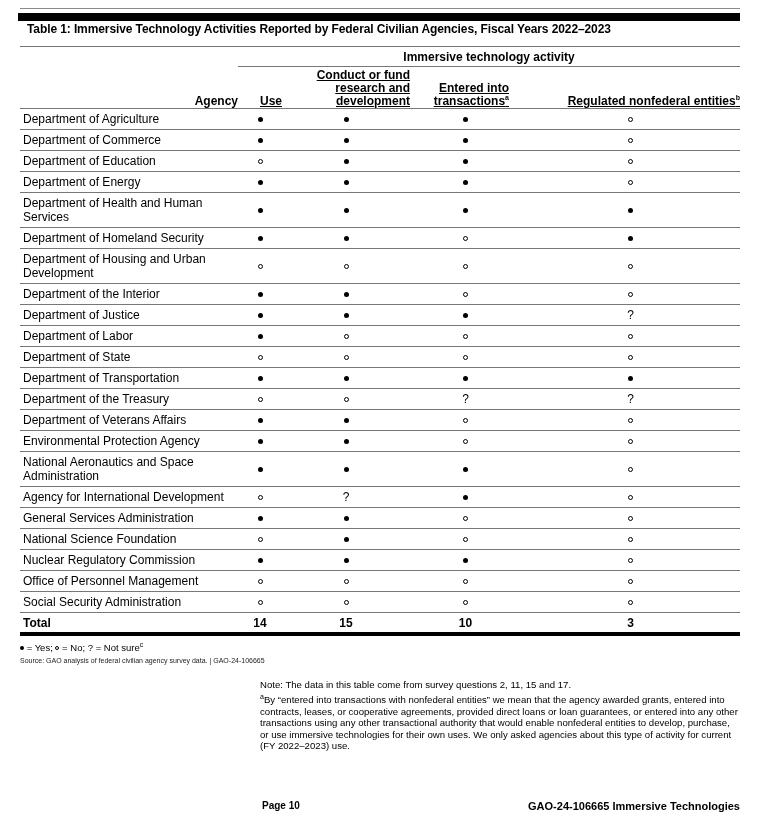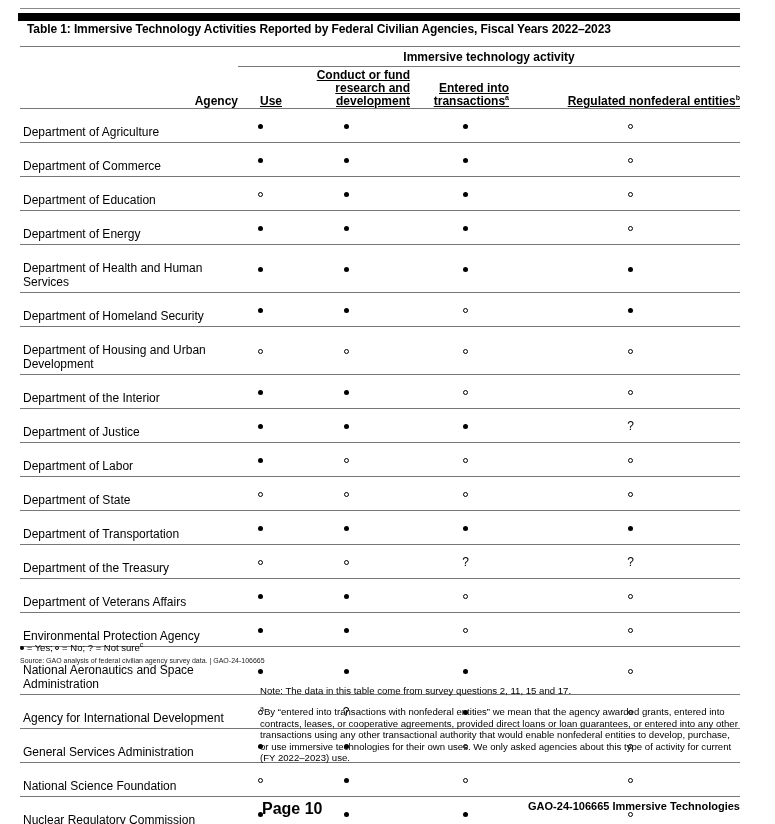--- a/index.html
+++ b/index.html
@@ -14,39 +14,39 @@
                 font-size: 12px; }
     table.gao td, table.gao th { padding: 0; }
     .hdr-group { border-top: 1px solid #777; }
     .hdr-group th { font-weight: bold; text-align: center; height: 19px; vertical-align: middle; }
     .col-hdr th { font-weight: bold; vertical-align: bottom; padding-bottom: 2px; line-height: 13px; }
     .col-hdr th.agency { text-align: right; padding-left: 3px; }
     .col-hdr th.c { text-align: right; text-decoration: underline; }
     .col-hdr { border-bottom: 1px solid #777; }
     tbody tr.row td { border-bottom: 1px solid #777; height: 18px; vertical-align: middle; line-height: 14px; }
     tbody tr.row.tall td { height: 32px; }
-    tbody tr.row td.agency { padding-left: 3px; padding-top: 14px; padding-bottom: 1px; }
+    tbody tr.row td.agency { padding-left: 3px; padding-top: 1px; padding-bottom: 1px; }
     tbody tr.row td.c { text-align: center; }
     tr.total td { font-weight: bold; height: 19px; vertical-align: middle; border-bottom: 4px solid #000; }
     tr.total td.agency { padding-left: 3px; }
     tr.total td.c { text-align: center; }
 
     .sym { display: inline-block; }
     .sym.yes { width: 5px; height: 5px; border-radius: 50%; background: #000; vertical-align: middle; }
     .sym.no  { width: 3px; height: 3px; border-radius: 50%; border: 1px solid #000; background: #fff; vertical-align: middle; }
     .sym.unsure { font-size: 12px; line-height: 12px; }
 
     .legend { position: absolute; left: 20px; top: 642px; font-size: 9.5px; white-space: nowrap; }
     .legend .sym.yes { width: 4px; height: 4px; }
     .legend .sym.no { width: 2px; height: 2px; }
     .source { position: absolute; left: 20px; top: 657px; font-size: 7px; white-space: nowrap; color: #222; }
     .notes { position: absolute; left: 260px; top: 675px; width: 480px; font-size: 9.6px; line-height: 11.4px; }
-    .notes p { margin: 10px 0 4px 0; }
+    .notes p { margin: 4px 0 4px 0; }
     sup { font-size: 7px; line-height: 0; }
-    .footer-page { position: absolute; left: 262px; top: 800px; font-size: 16px; font-weight: bold; }
+    .footer-page { position: absolute; left: 262px; top: 800px; font-size: 10px; font-weight: bold; }
     .footer-report { position: absolute; right: 35px; top: 800px; font-size: 11px; font-weight: bold; white-space: nowrap; }
   </style>
 </head>
 <body>
 
 <div class="top-rule"></div>
 <div class="top-bar"></div>
 <div class="table-title">Table 1: Immersive Technology Activities Reported by Federal Civilian Agencies, Fiscal Years 2022–2023</div>
 
 <table class="gao">

